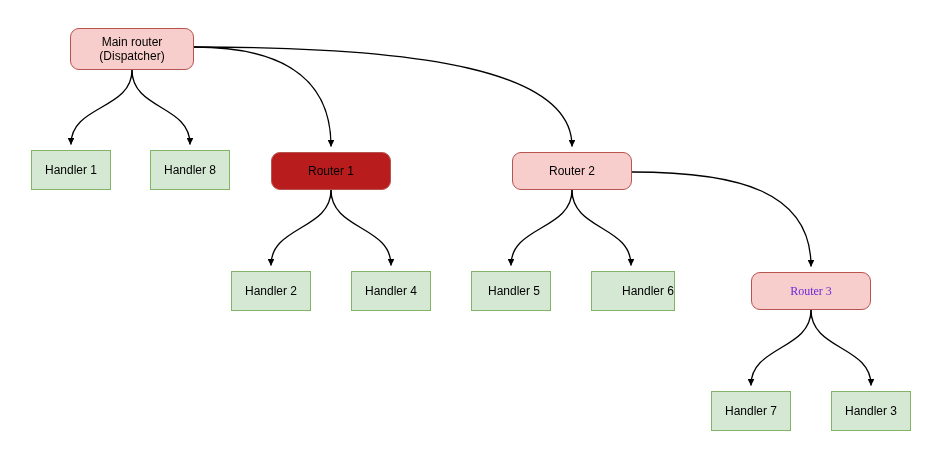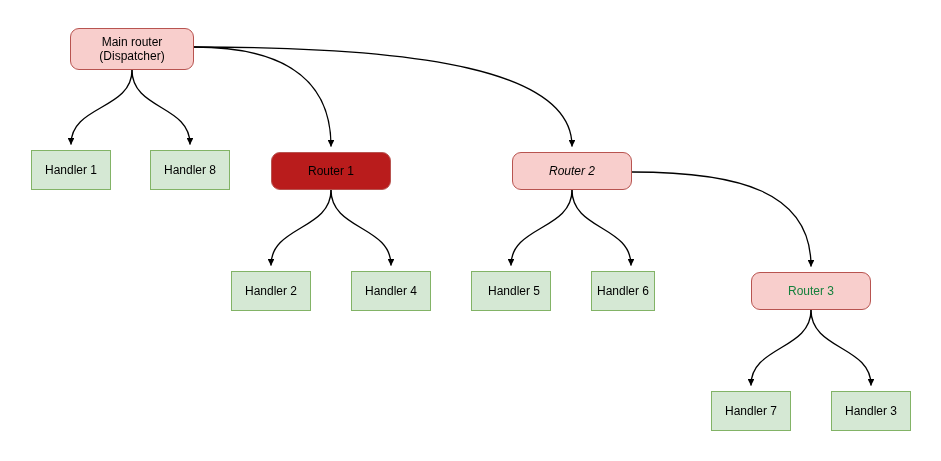--- a/index.html
+++ b/index.html
@@ -80,23 +80,23 @@
         <path d="M 811,310 C 811,350 871,346 871,385" marker-end="url(#arrow)"></path>
       </g>
   </svg>
 
   <div id="node-layer">
       <div class="node node-router" style="left: 70px; top: 28px; width: 124px; height: 42px; background: rgb(248, 206, 204); border-color: rgb(184, 84, 80);"><span class="node-label" style="color: rgb(0, 0, 0);">Main router
 (Dispatcher)</span></div>
       <div class="node node-handler" style="left: 31px; top: 150px; width: 80px; height: 40px; background: rgb(213, 232, 212); border-color: rgb(130, 179, 102);"><span class="node-label" style="color: rgb(0, 0, 0);">Handler 1</span></div>
       <div class="node node-handler" style="left: 150px; top: 150px; width: 80px; height: 40px; background: rgb(213, 232, 212); border-color: rgb(130, 179, 102);"><span class="node-label" style="color: rgb(0, 0, 0);">Handler 8</span></div>
       <div class="node node-router" style="left: 271px; top: 152px; width: 120px; height: 38px; background: #b91c1c; border-color: rgb(184, 84, 80);"><span class="node-label" style="color: rgb(0, 0, 0);">Router 1</span></div>
-      <div class="node node-router" style="left: 512px; top: 152px; width: 120px; height: 38px; background: rgb(248, 206, 204); border-color: rgb(184, 84, 80); font-style: italic;"><span class="node-label" style="color: rgb(0, 0, 0);">Router 2</span></div>
+      <div class="node node-router" style="left: 512px; top: 152px; width: 120px; height: 38px; background: rgb(248, 206, 204); border-color: rgb(184, 84, 80);"><span class="node-label" style="color: rgb(0, 0, 0);">Router 2</span></div>
       <div class="node node-handler" style="left: 231px; top: 271px; width: 80px; height: 40px; background: rgb(213, 232, 212); border-color: rgb(130, 179, 102);"><span class="node-label" style="color: rgb(0, 0, 0);">Handler 2</span></div>
       <div class="node node-handler" style="left: 351px; top: 271px; width: 80px; height: 40px; background: rgb(213, 232, 212); border-color: rgb(130, 179, 102);"><span class="node-label" style="color: rgb(0, 0, 0);">Handler 4</span></div>
       <div class="node node-handler" style="left: 471px; top: 271px; width: 80px; height: 40px; background: rgb(213, 232, 212); border-color: rgb(130, 179, 102); padding-left: 6px;"><span class="node-label" style="color: rgb(0, 0, 0);">Handler 5</span></div>
-      <div class="node node-handler" style="left: 591px; top: 271px; width: 64px; height: 40px; background: rgb(213, 232, 212); border-color: rgb(130, 179, 102);"><span class="node-label" style="color: rgb(0, 0, 0);">Handler 6</span></div>
-      <div class="node node-router" style="left: 751px; top: 272px; width: 120px; height: 38px; background: rgb(248, 206, 204); border-color: rgb(184, 84, 80);"><span class="node-label" style="color: #15803d;">Router 3</span></div>
+      <div class="node node-handler" style="left: 591px; top: 271px; width: 84px; height: 40px; background: rgb(213, 232, 212); border-color: rgb(130, 179, 102); justify-content: flex-end;"><span class="node-label" style="color: rgb(0, 0, 0);">Handler 6</span></div>
+      <div class="node node-router" style="left: 751px; top: 272px; width: 120px; height: 38px; background: rgb(248, 206, 204); border-color: rgb(184, 84, 80);"><span class="node-label" style="color: #6d28d9; font-family: Liberation Serif, serif;">Router 3</span></div>
       <div class="node node-handler" style="left: 711px; top: 391px; width: 80px; height: 40px; background: rgb(213, 232, 212); border-color: rgb(130, 179, 102);"><span class="node-label" style="color: rgb(0, 0, 0);">Handler 7</span></div>
       <div class="node node-handler" style="left: 831px; top: 391px; width: 80px; height: 40px; background: rgb(213, 232, 212); border-color: rgb(130, 179, 102);"><span class="node-label" style="color: rgb(0, 0, 0);">Handler 3</span></div>
     </div>
 
 </div>
 
 </body></html>

